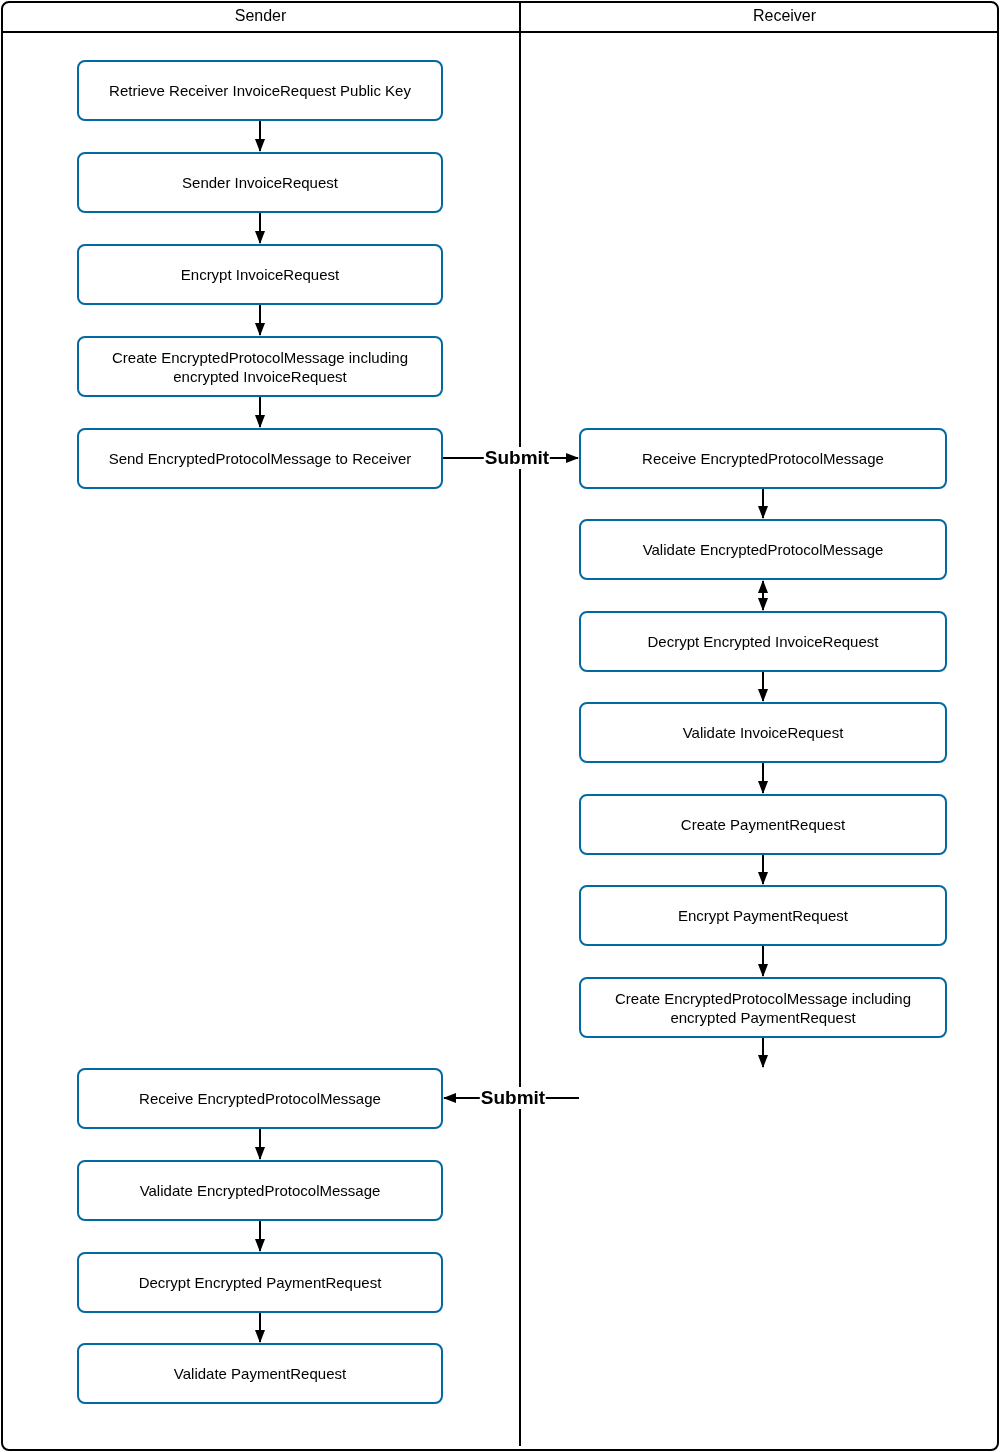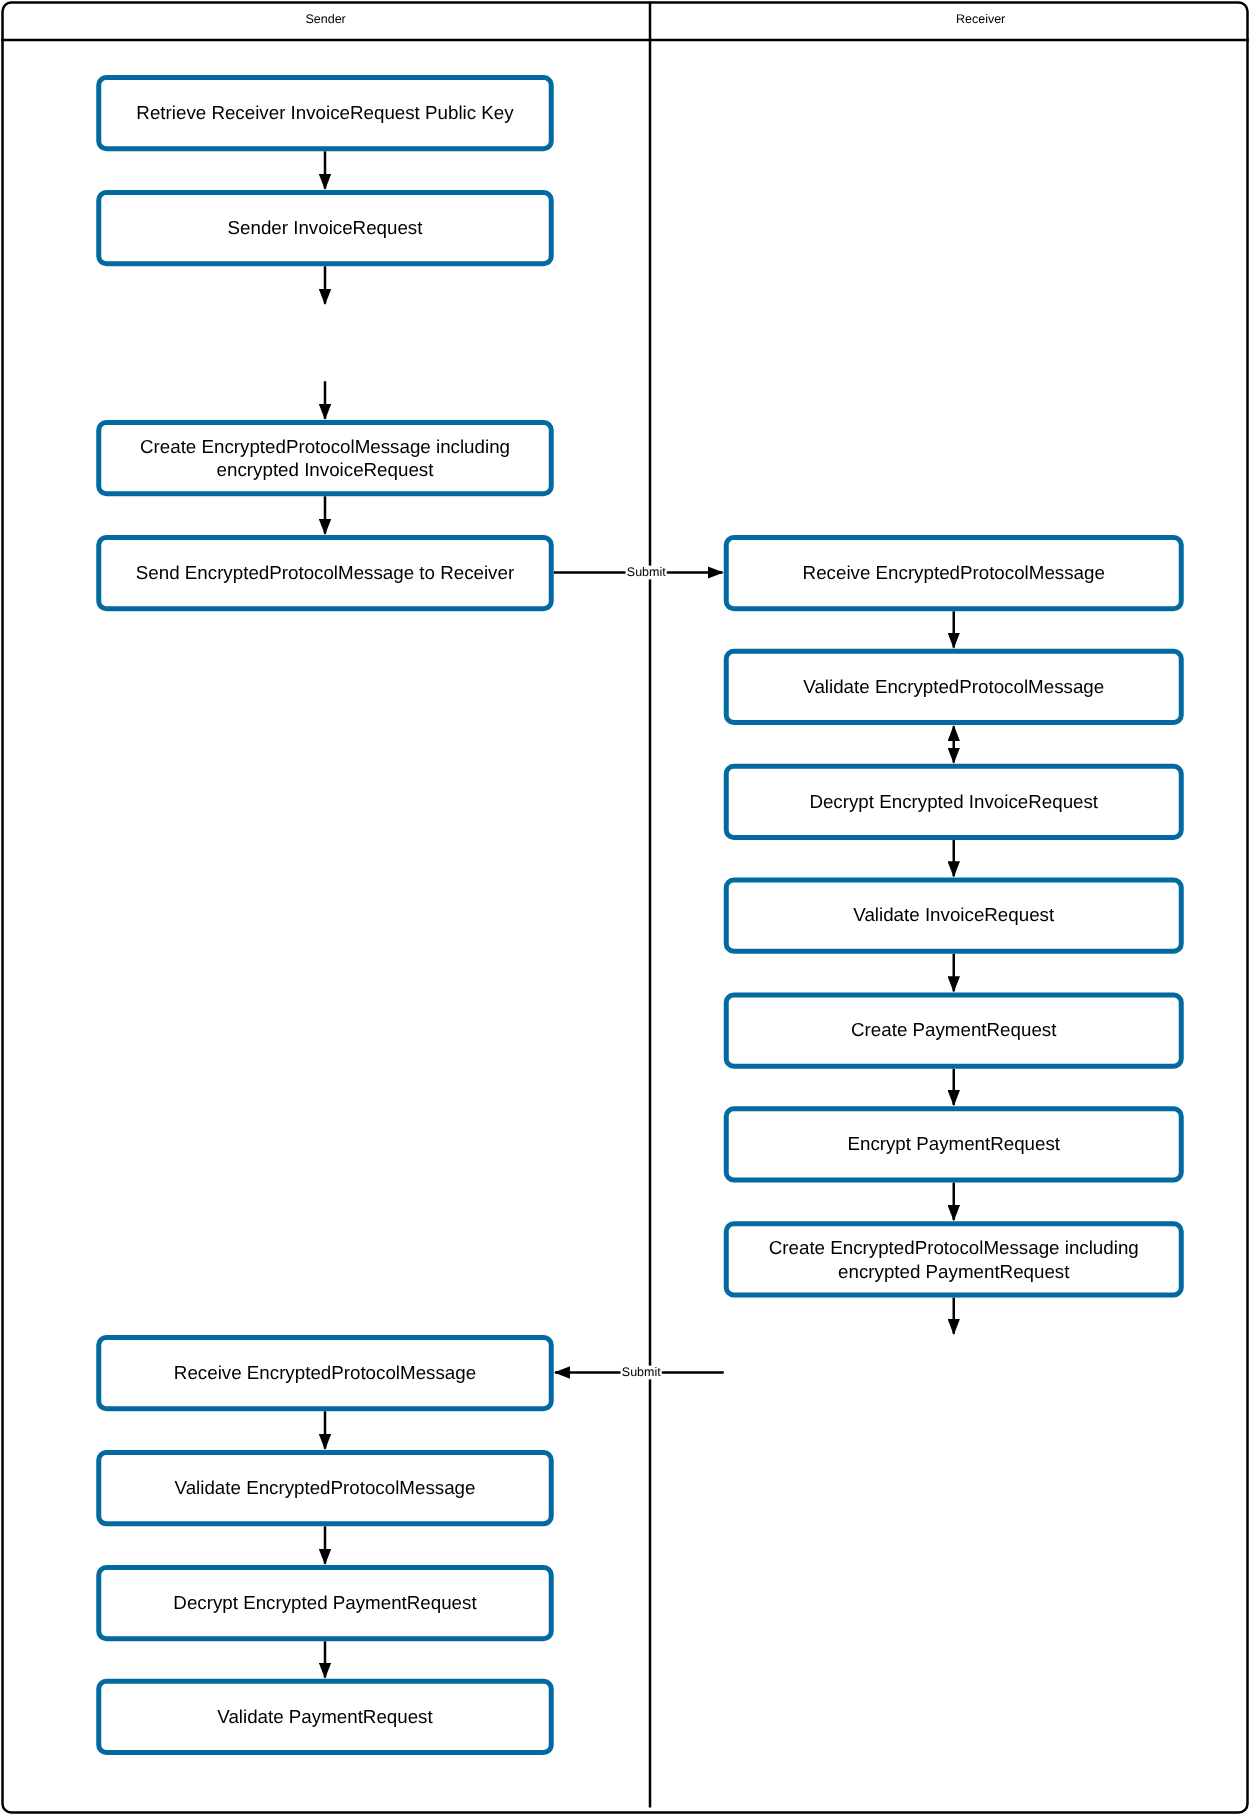--- a/index.html
+++ b/index.html
@@ -27,62 +27,63 @@
     left: 1px; top: 1px;
     width: 998px; height: 30px;
     border-bottom: 2px solid #000000;
   }
   .lane-title {
     position: absolute;
     top: 1px;
     height: 30px;
     line-height: 30px;
     text-align: center;
-    font-size: 10px;
+    font-size: 16px;
     color: #000000;
   }
   .lane-title.sender { left: 1px; width: 519px; }
   .lane-title.receiver { left: 520px; width: 529px; }
   .lane-divider {
     position: absolute;
     left: 519px; top: 2px;
     width: 2px; height: 1444px;
     background: #000000;
   }
   .connectors {
     position: absolute;
     left: 0; top: 0;
     width: 1000px; height: 1452px;
     pointer-events: none;
   }
   .step {
     position: absolute;
     box-sizing: border-box;
     background: #ffffff;
-    border: 4px solid #0369a1;
+    border: 2px solid #0369a1;
     border-radius: 8px;
     display: flex;
     align-items: center;
     justify-content: center;
     text-align: center;
     font-size: 15px;
     line-height: 19px;
     color: #000000;
     padding: 0 8px;
   }
   .step.sender-lane { left: 77px; width: 366px; height: 61px; }
   .step.receiver-lane { left: 579px; width: 368px; height: 61px; }
   .connector-label {
     position: absolute;
     transform: translate(-50%, -50%);
     background: #ffffff;
-    font-size: 10px;
+    font-size: 19px;
     color: #000000;
     padding: 0 1px;
     white-space: nowrap;
+    font-weight: bold;
   }
 </style>
 </head>
 <body>
 
 <div class="canvas">
 
   <div class="frame"></div>
   <div class="header-row"></div>
   <div class="lane-divider"></div>
@@ -112,20 +113,21 @@
     <line x1="763" y1="855" x2="763" y2="884" stroke="#000000" stroke-width="2" marker-end="url(#arrow)"></line>
     <line x1="763" y1="946" x2="763" y2="976" stroke="#000000" stroke-width="2" marker-end="url(#arrow)"></line>
     <line x1="763" y1="1038" x2="763" y2="1067" stroke="#000000" stroke-width="2" marker-end="url(#arrow)"></line>
 
     <line x1="443" y1="458" x2="578" y2="458" stroke="#000000" stroke-width="2" marker-end="url(#arrow)"></line>
     <line x1="579" y1="1098" x2="444" y2="1098" stroke="#000000" stroke-width="2" marker-end="url(#arrow)"></line>
   </svg>
 
   <div class="step sender-lane" style="top:60px;">Retrieve Receiver InvoiceRequest Public Key</div>
   <div class="step sender-lane" style="top:152px;">Sender InvoiceRequest</div>
+  <div class="step sender-lane" style="top:244px;">Encrypt InvoiceRequest</div>
   <div class="step sender-lane" style="top:336px;">Create EncryptedProtocolMessage including encrypted InvoiceRequest</div>
   <div class="step sender-lane" style="top:428px;">Send EncryptedProtocolMessage to Receiver</div>
   <div class="step sender-lane" style="top:1068px;">Receive EncryptedProtocolMessage</div>
   <div class="step sender-lane" style="top:1160px;">Validate EncryptedProtocolMessage</div>
   <div class="step sender-lane" style="top:1252px;">Decrypt Encrypted PaymentRequest</div>
   <div class="step sender-lane" style="top:1343px;">Validate PaymentRequest</div>
 
   <div class="step receiver-lane" style="top:428px;">Receive EncryptedProtocolMessage</div>
   <div class="step receiver-lane" style="top:519px;">Validate EncryptedProtocolMessage</div>
   <div class="step receiver-lane" style="top:611px;">Decrypt Encrypted InvoiceRequest</div>

